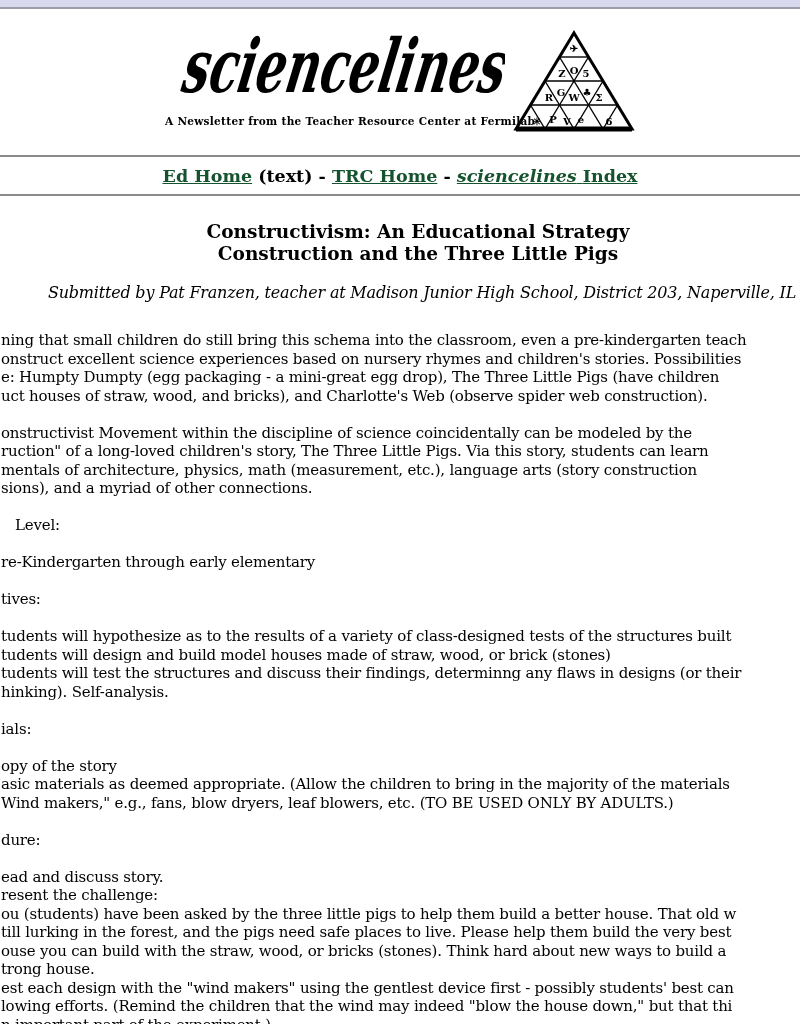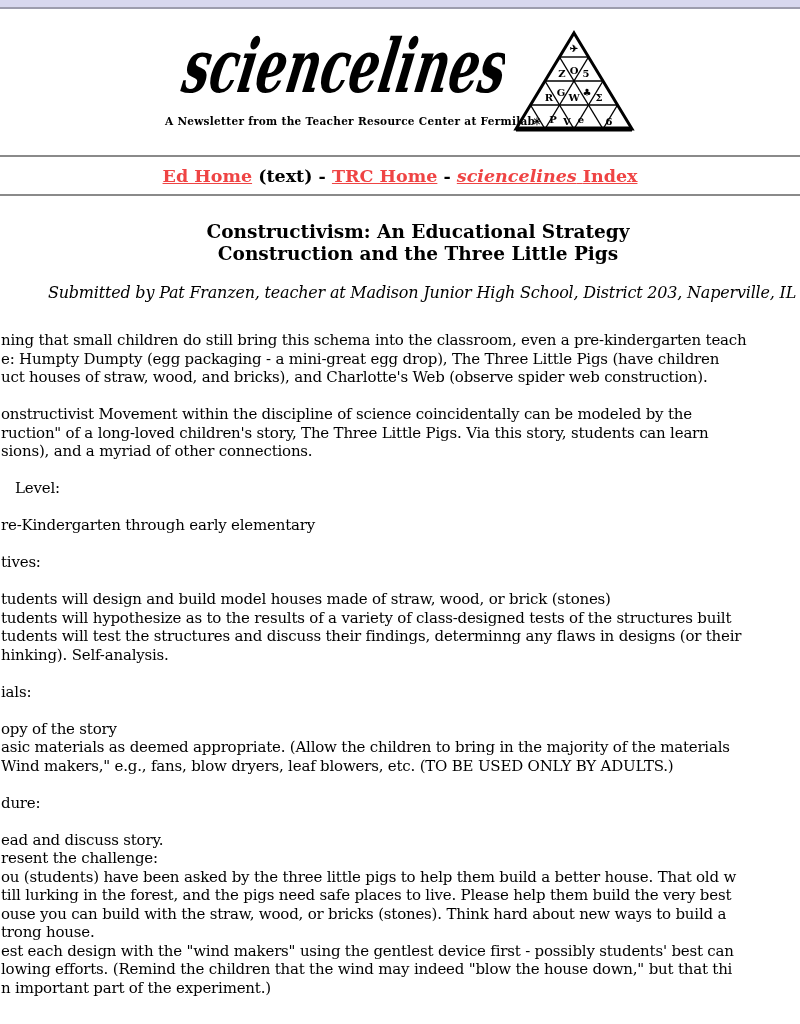--- a/index.html
+++ b/index.html
@@ -16,21 +16,21 @@
   .wordmark-svg { display: block; width: 340px; height: 84px; }
   .logo-caption {
     font-size: 10.5px; font-weight: bold; letter-spacing: 0.3px;
     margin-top: 1px; white-space: nowrap;
   }
   .triangle-svg { display: block; width: 122px; height: 104px; margin-left: 2px; }
 
   .hr { height: 0; border-top: 2px solid #8a8a8a; }
 
   .navbar { text-align: center; font-weight: bold; font-size: 17.5px; padding: 9px 0 8px 0; }
-  .navbar a { color: #ef4444; text-decoration: underline; text-align: right; }
+  .navbar a { color: #14532d; text-decoration: underline; text-align: right; }
   .navbar .plain { color: #000; text-align: right; }
   .navbar .ital { font-style: italic; }
 
   .title {
     text-align: center; font-size: 18.5px; line-height: 22px; font-weight: bold;
     margin: 25px 0 0 0;
     padding-left: 36px;
   }
   .byline {
     text-align: center; font-style: italic; font-size: 16px; letter-spacing: -0.2px;
@@ -105,35 +105,37 @@
 <main>
   <h1 class="title">
     <span>Constructivism: An Educational Strategy</span><br>
     <span>Construction and the Three Little Pigs</span>
   </h1>
 
   <p class="byline">Submitted by Pat Franzen, teacher at Madison Junior High School, District 203, Naperville, IL</p>
 
   <div class="content">
     <div class="ln">ning that small children do still bring this schema into the classroom, even a pre-kindergarten teach</div>
+    <div class="ln">onstruct excellent science experiences based on nursery rhymes and children's stories. Possibilities</div>
     <div class="ln">e: Humpty Dumpty (egg packaging - a mini-great egg drop), The Three Little Pigs (have children</div>
     <div class="ln">uct houses of straw, wood, and bricks), and Charlotte's Web (observe spider web construction).</div>
     <div class="gap"></div>
     <div class="ln">onstructivist Movement within the discipline of science coincidentally can be modeled by the</div>
     <div class="ln">ruction" of a long-loved children's story, The Three Little Pigs. Via this story, students can learn</div>
+    <div class="ln">mentals of architecture, physics, math (measurement, etc.), language arts (story construction</div>
     <div class="ln">sions), and a myriad of other connections.</div>
     <div class="gap"></div>
     <div class="ln ind">Level:</div>
     <div class="gap"></div>
     <div class="ln">re-Kindergarten through early elementary</div>
     <div class="gap"></div>
     <div class="ln">tives:</div>
     <div class="gap"></div>
+    <div class="ln">tudents will hypothesize as to the results of a variety of class-designed tests of the structures built</div>
     <div class="ln">tudents will design and build model houses made of straw, wood, or brick (stones)</div>
-    <div class="ln">tudents will hypothesize as to the results of a variety of class-designed tests of the structures built</div>
     <div class="ln">tudents will test the structures and discuss their findings, determinng any flaws in designs (or their</div>
     <div class="ln">hinking). Self-analysis.</div>
     <div class="gap"></div>
     <div class="ln">ials:</div>
     <div class="gap"></div>
     <div class="ln">opy of the story</div>
     <div class="ln">asic materials as deemed appropriate. (Allow the children to bring in the majority of the materials</div>
     <div class="ln">Wind makers," e.g., fans, blow dryers, leaf blowers, etc. (TO BE USED ONLY BY ADULTS.)</div>
     <div class="gap"></div>
     <div class="ln">dure:</div>

